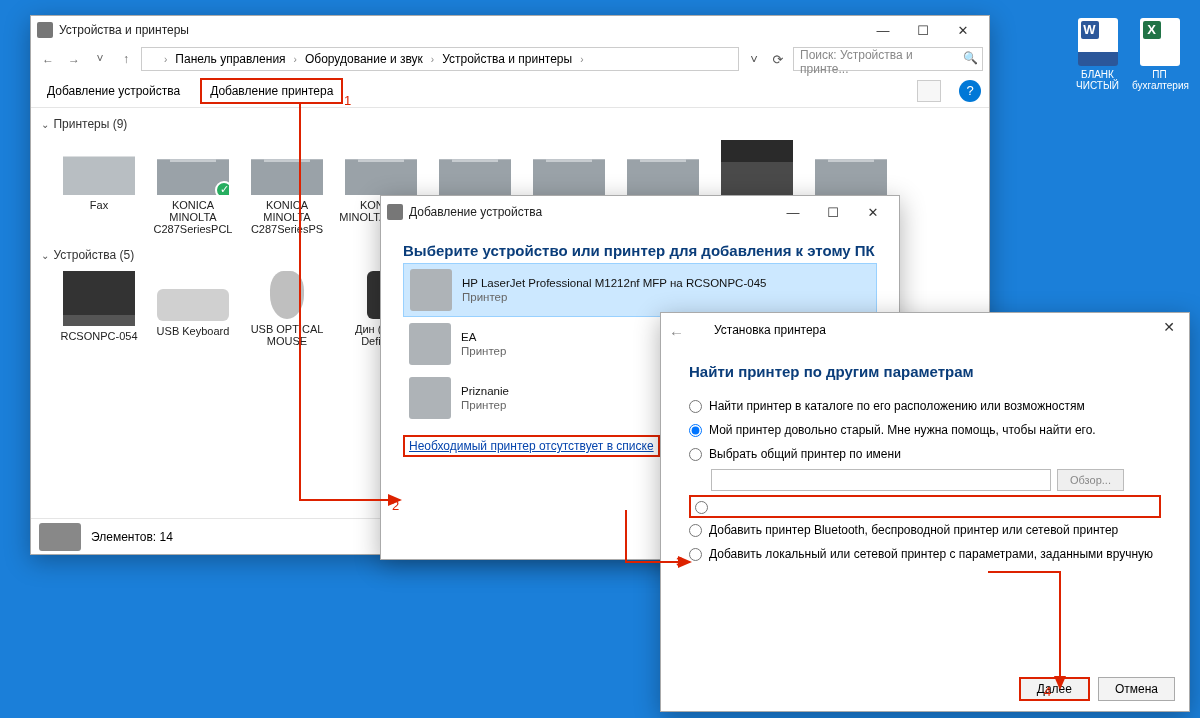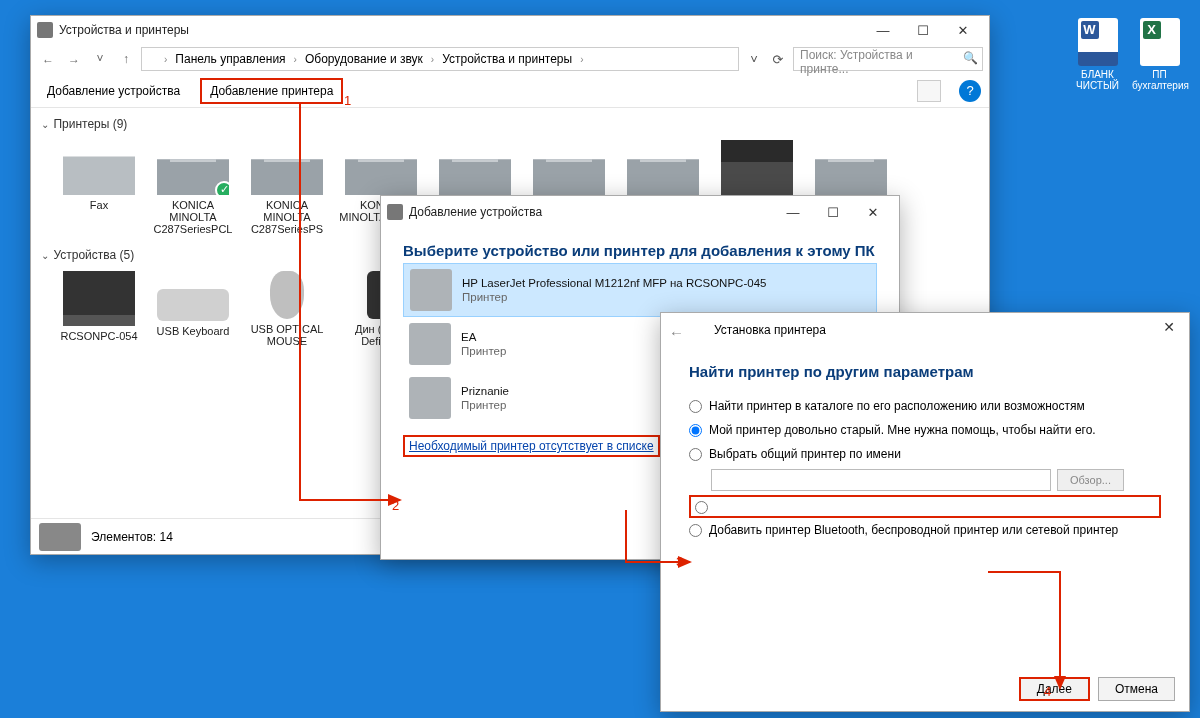--- a/index.html
+++ b/index.html
@@ -278,20 +278,24 @@
       <input type="text" style="">
       <button>Обзор...</button>
     </div>
     <label class="optrow hlbox">
         <input type="radio" name="p" style="">
       </label>
     <label class="optrow">
         <input type="radio" name="p" style="">
         <span>Добавить принтер Bluetooth, беспроводной принтер или сетевой принтер</span>
       </label>
+    <label class="optrow">
+        <input type="radio" name="p" style="">
+        <span>Добавить локальный или сетевой принтер с параметрами, заданными вручную</span>
+      </label>
   </div>
   <div class="footer">
     <button class="primary">Далее</button>
     <button>Отмена</button>
   </div>
 </div>
 
 <svg class="arrow" style="left:0;top:0;width:1200px;height:718px;">
   <defs>
       <marker id="ah" markerWidth="8" markerHeight="8" refX="6" refY="3" orient="auto">

